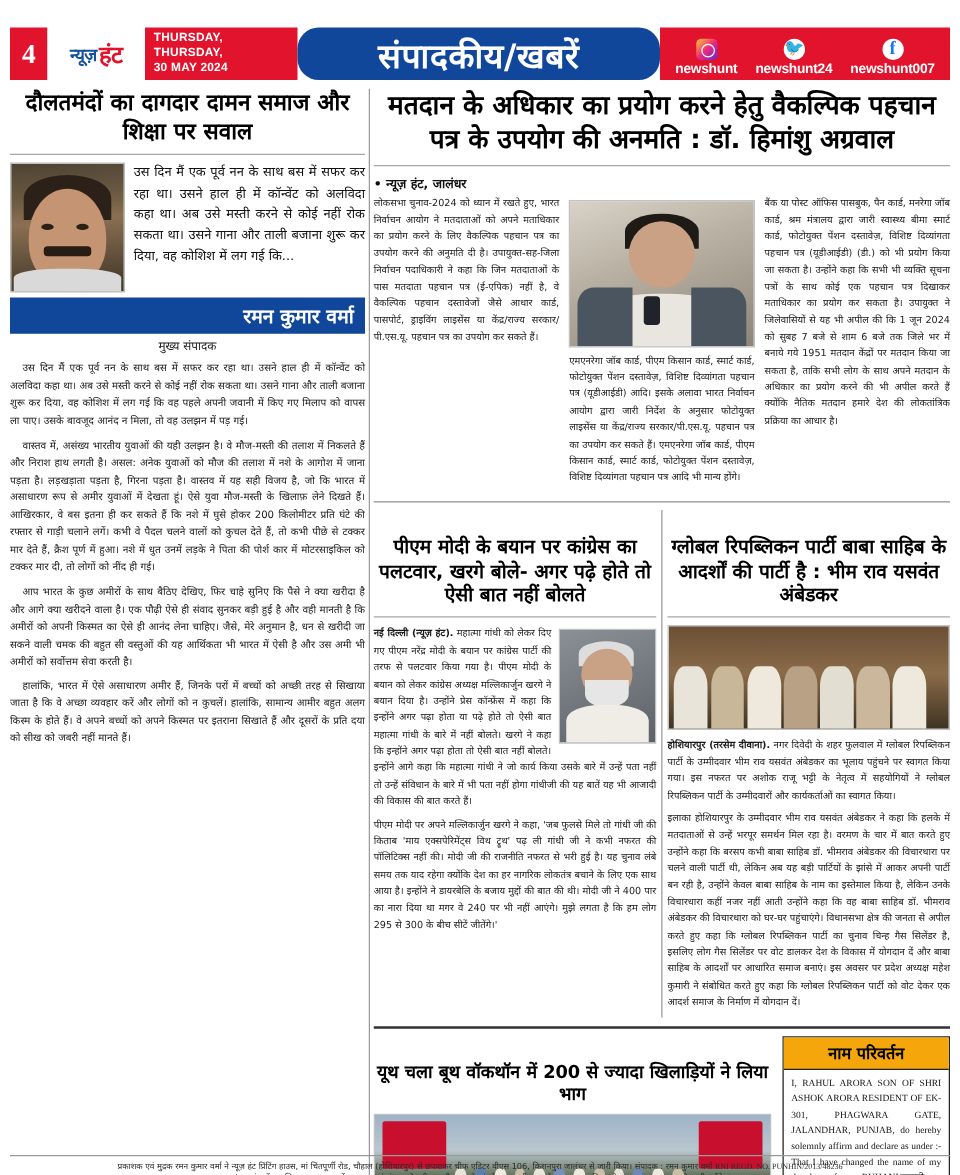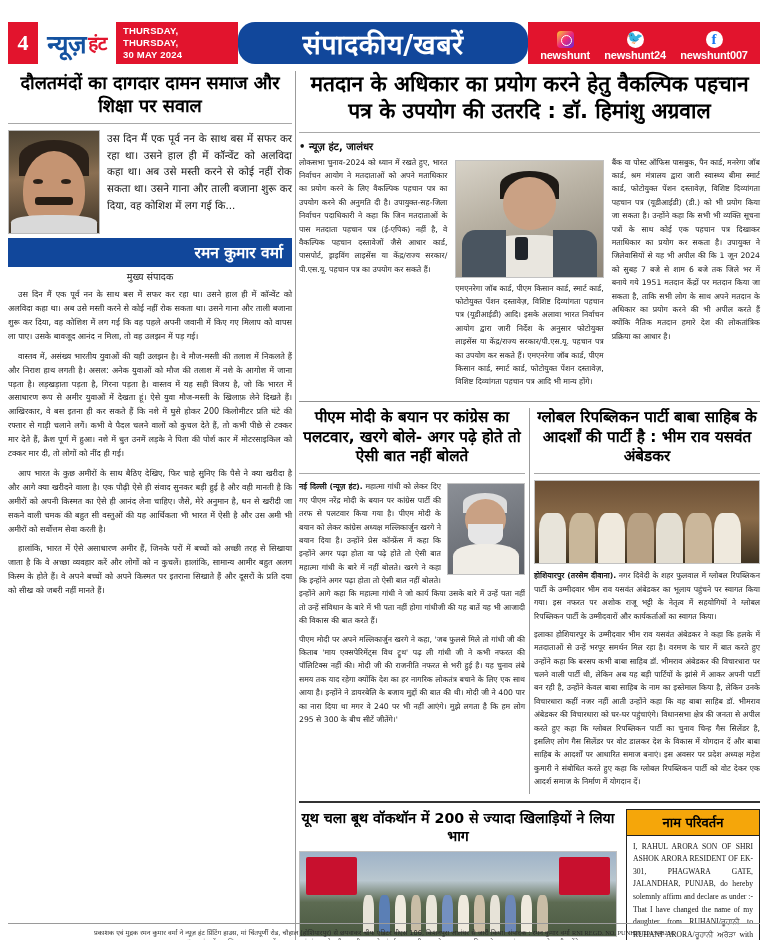--- a/index.html
+++ b/index.html
@@ -17,21 +17,21 @@
   .masthead { display:flex; align-items:stretch; height:42px; margin-top:22px; }
   .pageno {
     width:30px; background:#e2142d; color:#fff;
     display:flex; align-items:center; justify-content:center;
     font-size:22px; font-weight:bold; font-family:"Liberation Serif", serif;
   }
   .logo-box {
     width:78px; background:#fff; display:flex; align-items:center;
     justify-content:center; gap:2px; padding:0 3px;
   }
-  .logo-a { color:#1452a0; font-size:25px; font-weight:bold; font-family:"DejaVu Sans", sans-serif; letter-spacing:-0.5px;text-align:right;}
+  .logo-a { color:#1452a0; font-size:14px; font-weight:bold; font-family:"DejaVu Sans", sans-serif; letter-spacing:-0.5px;text-align:right;}
   .logo-b { color:#e2142d; font-size:19px; font-weight:bold; font-family:"DejaVu Sans", sans-serif; letter-spacing:-0.5px;}
   .dateline-box {
     background:#e2142d; color:#fff; padding:4px 6px 4px 7px;
     display:flex; flex-direction:column; justify-content:center;
     font-size:9.5px; font-weight:bold; line-height:1.25; letter-spacing:0.2px;
     width:122px;
   }
   .section-band {
     flex:1; background:#11479b; color:#fff;
     display:flex; align-items:center; justify-content:center;
@@ -127,21 +127,21 @@
   .lead-photo .p-coat2{ position:absolute; right:4%; bottom:0; width:30%; height:40%;
      background:#4a5560; border-radius:0 30% 0 0; }
   .lead-photo .p-mic{ position:absolute; left:40%; bottom:14%; width:9%; height:20%;
      background:#20242a; border-radius:3px; }
 
   .hr-rule { height:1px; background:#8f8f8f; margin:7px 0 6px 0; }
   .hr-rule2 { height:2px; background:#333; margin:7px 0 6px 0; }
 
   .sub-head {
     font-family:"DejaVu Sans", sans-serif; font-weight:bold; font-size:15.3px;
-    line-height:1.3; text-align:center; color:#000;
+    line-height:1.3; text-align:center; color:#000;margin-top:20px;
   }
   .two-pane { display:flex; gap:9px; }
   .pane { flex:1; position:relative; }
 
   .mid-photo { width:78px; height:92px; float:right; margin:3px 0 3px 6px;
     border:1px solid #c2c2c2; position:relative; overflow:hidden;
     background:linear-gradient(160deg,#8b8f96,#5d6168); }
   .mid-photo .m-face{ position:absolute; left:22%; top:16%; width:54%; height:46%;
     border-radius:50%; background:#c9a184; }
   .mid-photo .m-hair{ position:absolute; left:20%; top:10%; width:58%; height:22%;
@@ -243,21 +243,21 @@
         <p>उस दिन मैं एक पूर्व नन के साथ बस में सफर कर रहा था। उसने हाल ही में कॉन्वेंट को अलविदा कहा था। अब उसे मस्ती करने से कोई नहीं रोक सकता था। उसने गाना और ताली बजाना शुरू कर दिया, वह कोशिश में लग गई कि वह पहले अपनी जवानी में किए गए मिलाप को वापस ला पाए। उसके बावजूद आनंद न मिला, तो वह उलझन में पड़ गई।</p>
         <p>वास्तव में, असंख्य भारतीय युवाओं की यही उलझन है। वे मौज-मस्ती की तलाश में निकलते हैं और निराश हाथ लगती है। असल: अनेक युवाओं को मौज की तलाश में नशे के आगोश में जाना पड़ता है। लड़खड़ाता पड़ता है, गिरना पड़ता है। वास्तव में यह सही विजय है, जो कि भारत में असाधारण रूप से अमीर युवाओं में देखता हूं। ऐसे युवा मौज-मस्ती के खिलाफ़ लेने दिखते हैं। आखिरकार, वे बस इतना ही कर सकते हैं कि नशे में घुसे होकर 200 किलोमीटर प्रति घंटे की रफ्तार से गाड़ी चलाने लगें। कभी वे पैदल चलने वालों को कुचल देते हैं, तो कभी पीछे से टक्कर मार देते हैं, क्रैश पूर्ण में हुआ। नशे में धुत उनमें लड़के ने पिता की पोर्श कार में मोटरसाइकिल को टक्कर मार दी, तो लोगों को नींद ही गई।</p>
         <p>आप भारत के कुछ अमीरों के साथ बैठिए देखिए, फिर चाहे सुनिए कि पैसे ने क्या खरीदा है और आगे क्या खरीदने वाला है। एक पौढ़ी ऐसे ही संवाद सुनकर बड़ी हुई है और वही मानती है कि अमीरों को अपनी किस्मत का ऐसे ही आनंद लेना चाहिए। जैसे, मेरे अनुमान है, धन से खरीदी जा सकने वाली चमक की बहुत सी वस्तुओं की यह आर्थिकता भी भारत में ऐसी है और उस अमी भी अमीरों को सर्वोत्तम सेवा करती है।</p>
         <p>हालांकि, भारत में ऐसे असाधारण अमीर हैं, जिनके परों में बच्चों को अच्छी तरह से सिखाया जाता है कि वे अच्छा व्यवहार करें और लोगों को न कुचलें। हालांकि, सामान्य आमीर बहुत अलग किस्म के होते हैं। वे अपने बच्चों को अपने किस्मत पर इतराना सिखाते हैं और दूसरों के प्रति दया को सीख को जबरी नहीं मानते हैं।</p>
       </div>
     </div>
 
     <div class="col-right">
       <div class="vrule" style="left:-4px"></div>
 
-      <div class="lead-head">मतदान के अधिकार का प्रयोग करने हेतु वैकल्पिक पहचान पत्र के उपयोग की उतरदि : डॉ. हिमांशु अग्रवाल</div>
+      <div class="lead-head">मतदान के अधिकार का प्रयोग करने हेतु वैकल्पिक पहचान पत्र के उपयोग की अनमति : डॉ. हिमांशु अग्रवाल</div>
       <div class="hr-thin"></div>
       <div class="agency">न्यूज़ हंट, जालंधर</div>
 
       <div class="cols3">
         <div class="ccol">
           <div class="news-body">
               <p>लोकसभा चुनाव-2024 को ध्यान में रखते हुए, भारत निर्वाचन आयोग ने मतदाताओं को अपने मताधिकार का प्रयोग करने के लिए वैकल्पिक पहचान पत्र का उपयोग करने की अनुमति दी है। उपायुक्त-सह-जिला निर्वाचन पदाधिकारी ने कहा कि जिन मतदाताओं के पास मतदाता पहचान पत्र (ई-एपिक) नहीं है, वे वैकल्पिक पहचान दस्तावेजों जैसे आधार कार्ड, पासपोर्ट, ड्राइविंग लाइसेंस या केंद्र/राज्य सरकार/पी.एस.यू. पहचान पत्र का उपयोग कर सकते हैं।</p>
             </div>
         </div>
         <div class="ccol">

